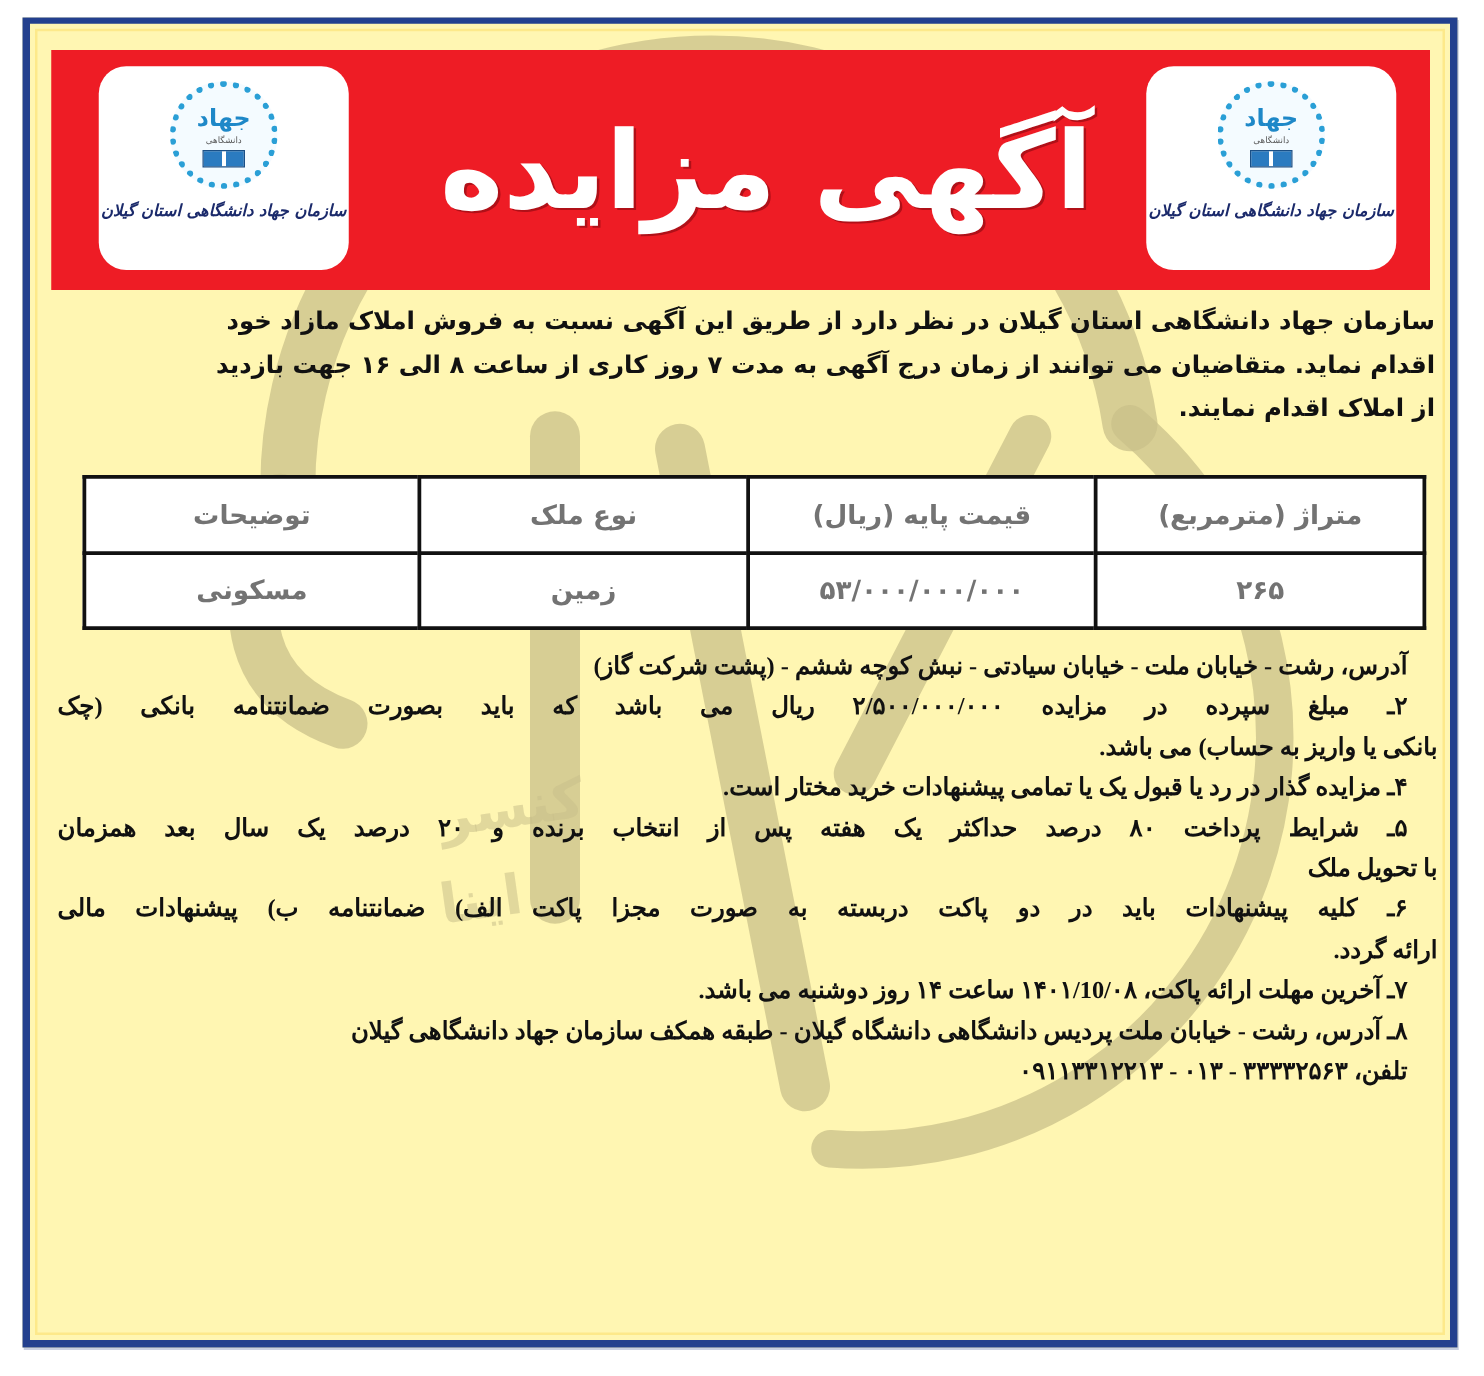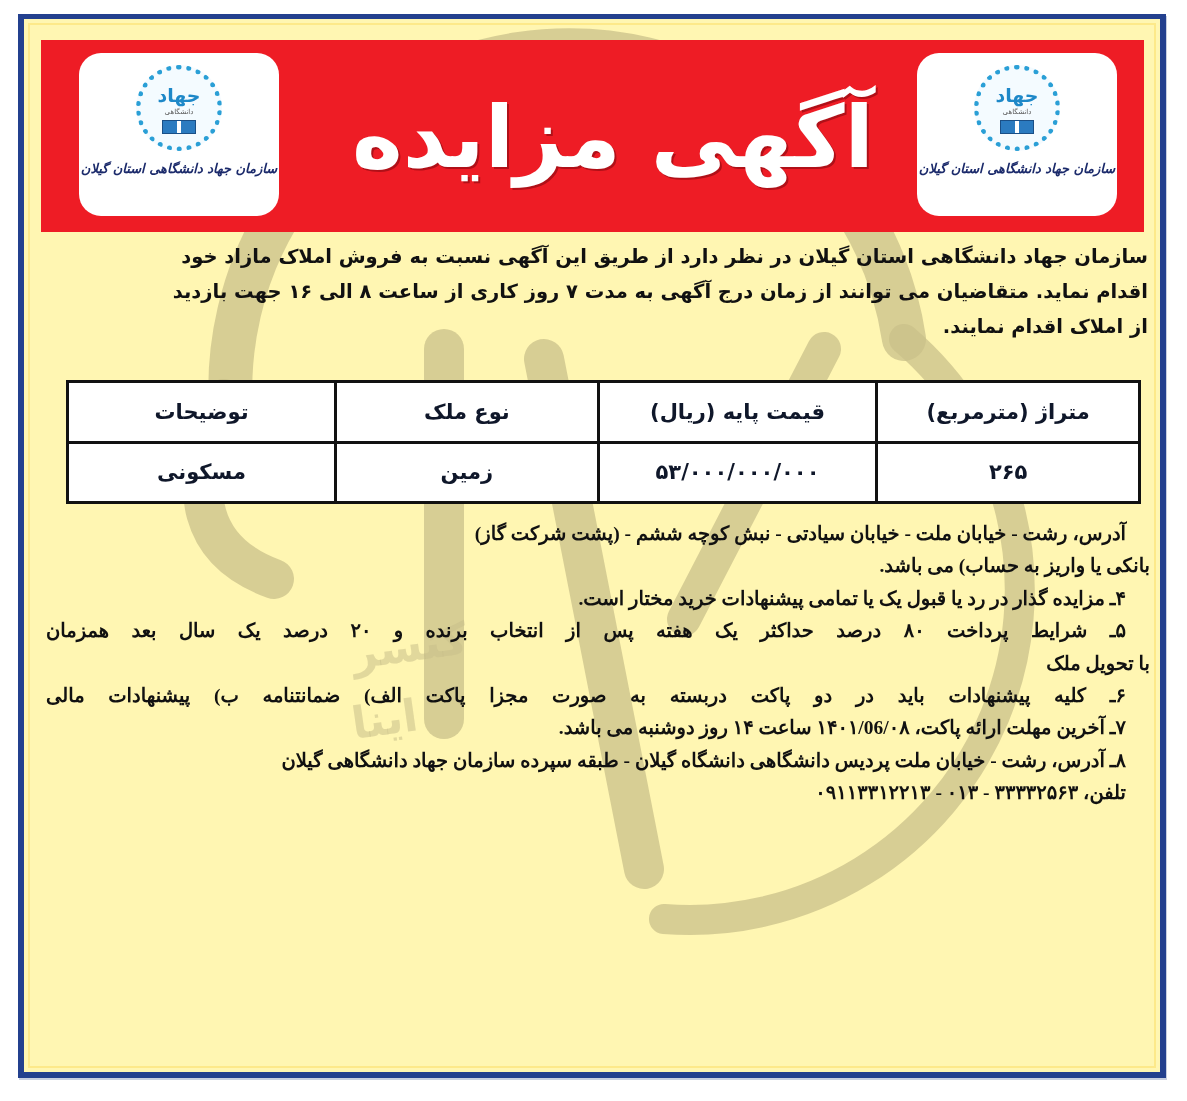--- a/index.html
+++ b/index.html
@@ -65,21 +65,21 @@
   }
   .intro .line { display: block; white-space: nowrap; }
 
   table.props {
     position: absolute; left: 42px; top: 361px; width: 1075px; height: 124px;
     border-collapse: collapse; background: #ffffff; direction: rtl;
     border: 3px solid #111;
   }
   table.props td, table.props th {
     border: 3px solid #111; text-align: center; font-weight: bold;
-    font-size: 21px; color: #0f172a; height: 60px;
+    font-size: 21px; color: #737373; height: 60px;
   }
   table.props th { font-weight: bold; }
 
   .terms {
     position: absolute; left: 22px; top: 499px; width: 1104px;
     font-size: 19.5px; font-weight: bold; line-height: 32.4px; color: #111;
   }
   .term { display: block; font-family: Liberation Serif, serif; }
   .term .row { display: block; white-space: nowrap; }
   .term .row.full { text-align: justify; text-align-last: justify; }
@@ -154,34 +154,36 @@
         <td>مسکونی</td>
       </tr>
     </tbody>
       </table>
 
     <div class="terms">
       <span class="term">
         <span class="row indent">آدرس، رشت - خیابان ملت - خیابان سیادتی - نبش کوچه ششم - (پشت شرکت گاز)</span>
       </span>
       <span class="term">
+        <span class="row full indent">۲ـ مبلغ سپرده در مزایده ۲/۵۰۰/۰۰۰/۰۰۰ ریال می باشد که باید بصورت ضمانتنامه بانکی (چک</span>
         <span class="row">بانکی یا واریز به حساب) می باشد.</span>
       </span>
       <span class="term">
         <span class="row indent">۴ـ مزایده گذار در رد یا قبول یک یا تمامی پیشنهادات خرید مختار است.</span>
       </span>
       <span class="term">
         <span class="row full indent">۵ـ شرایط پرداخت ۸۰ درصد حداکثر یک هفته پس از انتخاب برنده و ۲۰ درصد یک سال بعد همزمان</span>
         <span class="row">با تحویل ملک</span>
       </span>
       <span class="term">
         <span class="row full indent">۶ـ کلیه پیشنهادات باید در دو پاکت دربسته به صورت مجزا پاکت الف) ضمانتنامه ب) پیشنهادات مالی</span>
+        <span class="row">ارائه گردد.</span>
       </span>
       <span class="term">
-        <span class="row indent">۷ـ آخرین مهلت ارائه پاکت، ۱۴۰۱/06/۰۸ ساعت ۱۴ روز دوشنبه می باشد.</span>
+        <span class="row indent">۷ـ آخرین مهلت ارائه پاکت، ۱۴۰۱/10/۰۸ ساعت ۱۴ روز دوشنبه می باشد.</span>
       </span>
       <span class="term">
-        <span class="row indent">۸ـ آدرس، رشت - خیابان ملت پردیس دانشگاهی دانشگاه گیلان - طبقه سپرده سازمان جهاد دانشگاهی گیلان</span>
+        <span class="row indent">۸ـ آدرس، رشت - خیابان ملت پردیس دانشگاهی دانشگاه گیلان - طبقه همکف سازمان جهاد دانشگاهی گیلان</span>
         <span class="row indent">تلفن، ۳۳۳۳۲۵۶۳ - ۰۱۳ - ۰۹۱۱۳۳۱۲۲۱۳</span>
       </span>
     </div>
   </div>
 </div>
 
 </body></html>

